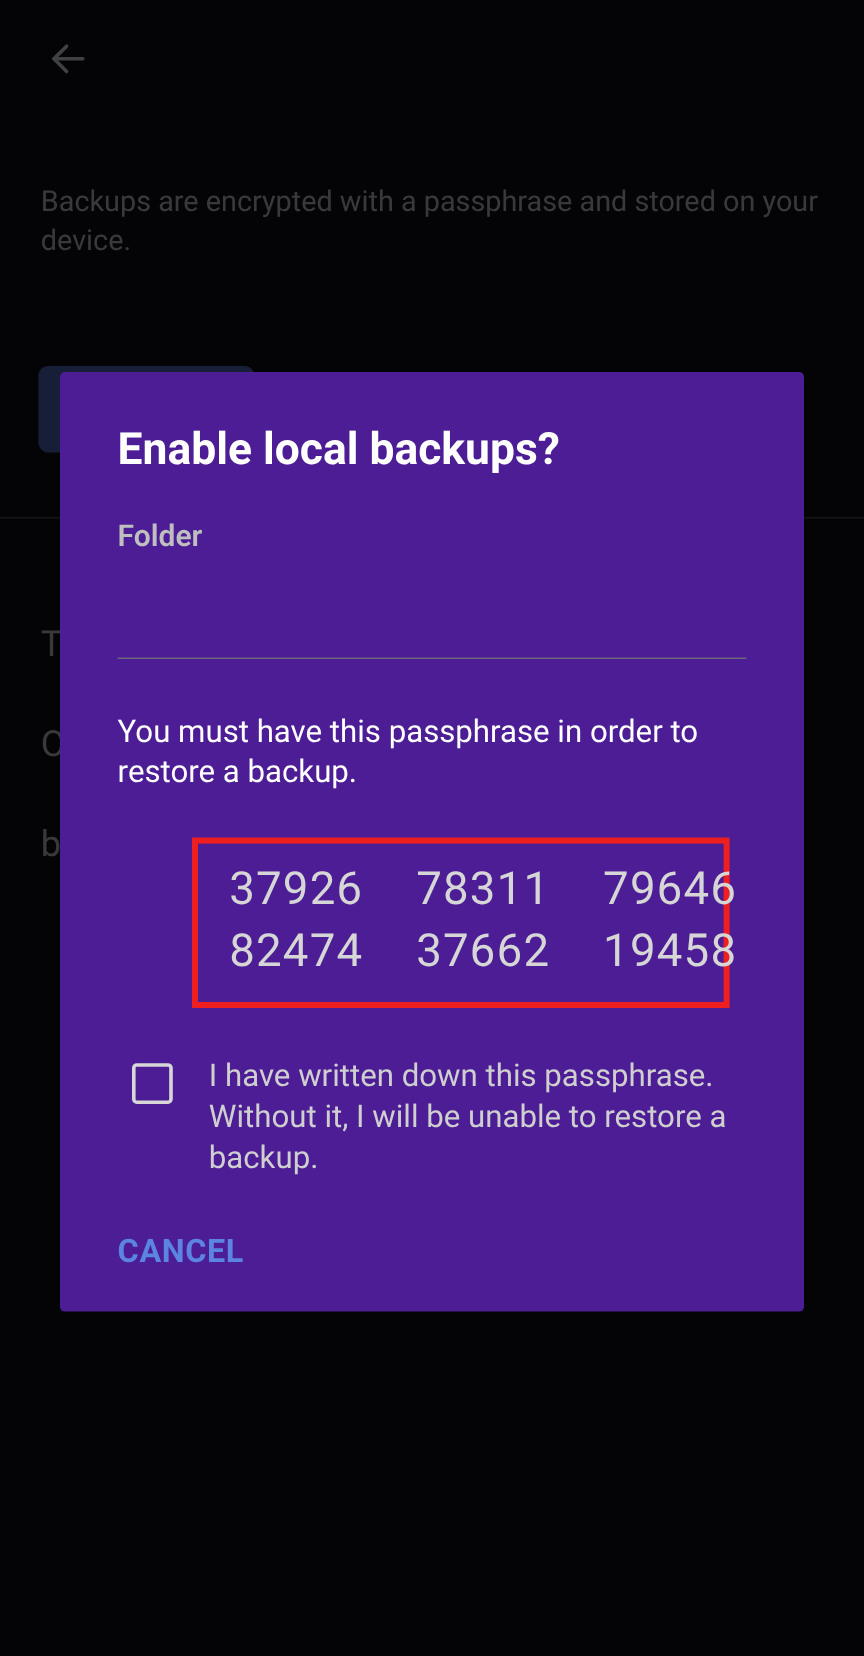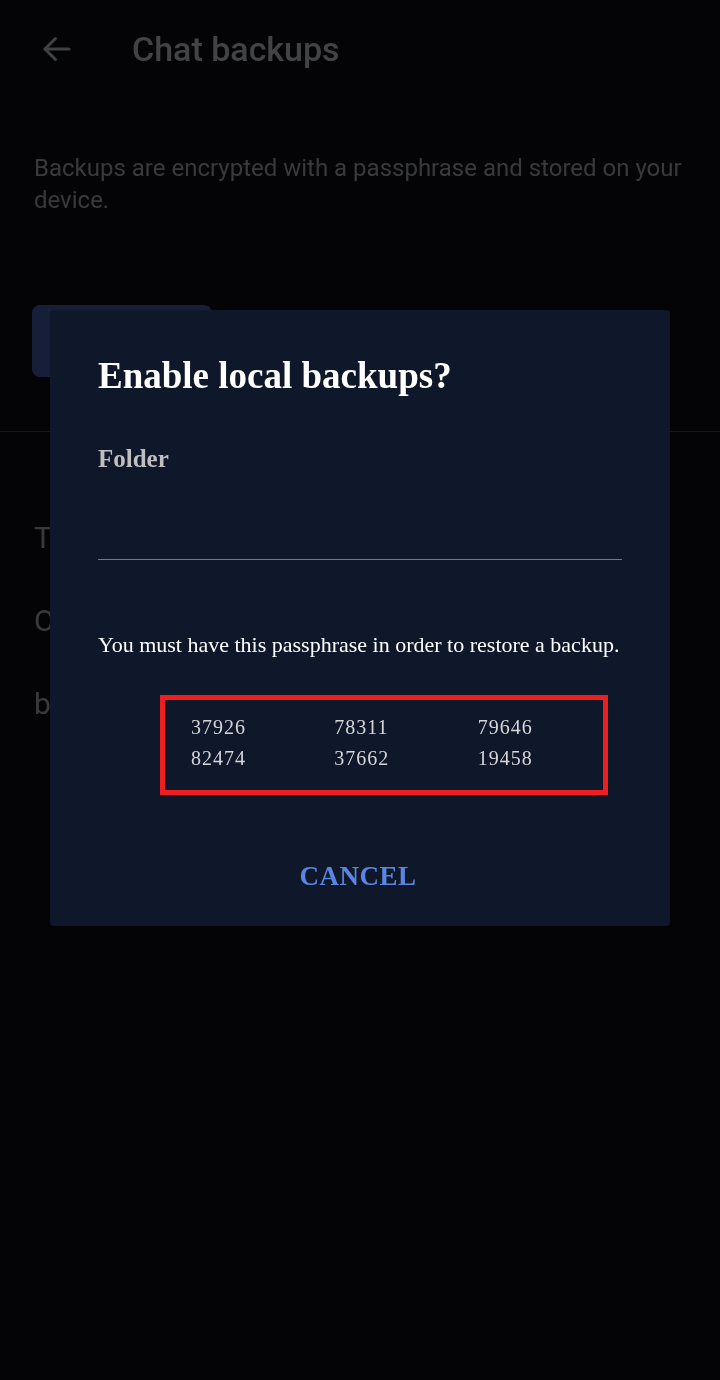--- a/index.html
+++ b/index.html
@@ -67,62 +67,61 @@
     inset: 0;
     background: rgba(0,0,0,0.60);
   }
 
   
   .modal {
     position: absolute;
     left: 50px;
     right: 50px;
     top: 310px;
-    background: #0f172a;
+    background: #4c1d95;
     border-radius: 4px;
     padding: 44px 48px 34px 48px;
     color: #fff;
-    font-family: Liberation Serif, serif;
   }
   .modal-title {
     font-size: 37px;
     font-weight: 700;
     color: #fff;
   }
   .field-label {
-    margin-top: 48px;
+    margin-top: 36px;
     font-size: 25px;
     font-weight: 600;
     color: #bfbfbf;
   }
   .field-input {
     height: 80px;
   }
   .field-underline {
     height: 1px;
     background: #777;
     margin-top: 6px;
   }
   .passphrase-msg {
-    margin-top: 70px;
-    font-size: 22px;
+    margin-top: 44px;
+    font-size: 26px;
     line-height: 1.32;
     color: #fff;
   }
   .passphrase-box {
     margin: 36px 14px 0 62px;
     border: 5px solid #ef1f1f;
     padding: 16px 26px 20px 26px;
   }
   .passphrase-grid {
     display: grid;
     grid-template-columns: repeat(3, 1fr);
     column-gap: 44px;
     row-gap: 8px;
-    font-size: 20px;
+    font-size: 38px;
     letter-spacing: 1px;
     color: #d6d6d6;
     font-variant-numeric: tabular-nums;
   }
   .confirm-row {
     display: flex;
     align-items: flex-start;
     margin-top: 40px;
     gap: 30px;
     padding-left: 12px;
@@ -135,23 +134,23 @@
     flex: 0 0 auto;
   }
   .confirm-text {
     font-size: 26px;
     line-height: 1.32;
     color: #cfcfcf;
     flex: 1;
   }
   .actions {
     display: flex;
-    justify-content: center;
+    justify-content: flex-start;
     gap: 48px;
-    margin-top: 66px;
+    margin-top: 44px;
     padding-right: 4px;
   }
   .text-btn {
     font-size: 27px;
     font-weight: 700;
     letter-spacing: 0.5px;
     color: #5b85e0;
     text-transform: uppercase;
   }
 </style>
@@ -159,21 +158,20 @@
 <body>
 
 <div class="bg-page">
   <div class="bg-header">
     <div class="bg-back">
       <svg width="36" height="36" viewBox="0 0 24 24" fill="none" stroke="currentColor" stroke-width="2" stroke-linecap="round" stroke-linejoin="round">
         <line x1="20" y1="12" x2="4" y2="12"></line>
         <polyline points="11 5 4 12 11 19"></polyline>
       </svg>
     </div>
-    <div class="bg-title">Chat backups</div>
   </div>
   <div class="bg-desc">Backups are encrypted with a passphrase and stored on your device.</div>
   <div class="bg-enable-btn"></div>
   <div class="bg-divider"></div>
   <div class="bg-secondary">
     <span>T</span><br>
     <span>O</span><br>
     <span>b</span>
   </div>
 </div>
@@ -193,17 +191,21 @@
     <div class="passphrase-grid">
       <span>37926</span>
       <span>78311</span>
       <span>79646</span>
       <span>82474</span>
       <span>37662</span>
       <span>19458</span>
     </div>
   </div>
 
+  <div class="confirm-row">
+    <div class="checkbox"></div>
+    <div class="confirm-text">I have written down this passphrase. Without it, I will be unable to restore a backup.</div>
+  </div>
 
   <div class="actions">
     <div class="text-btn">CANCEL</div>
   </div>
 </div>
 
 </body></html>

